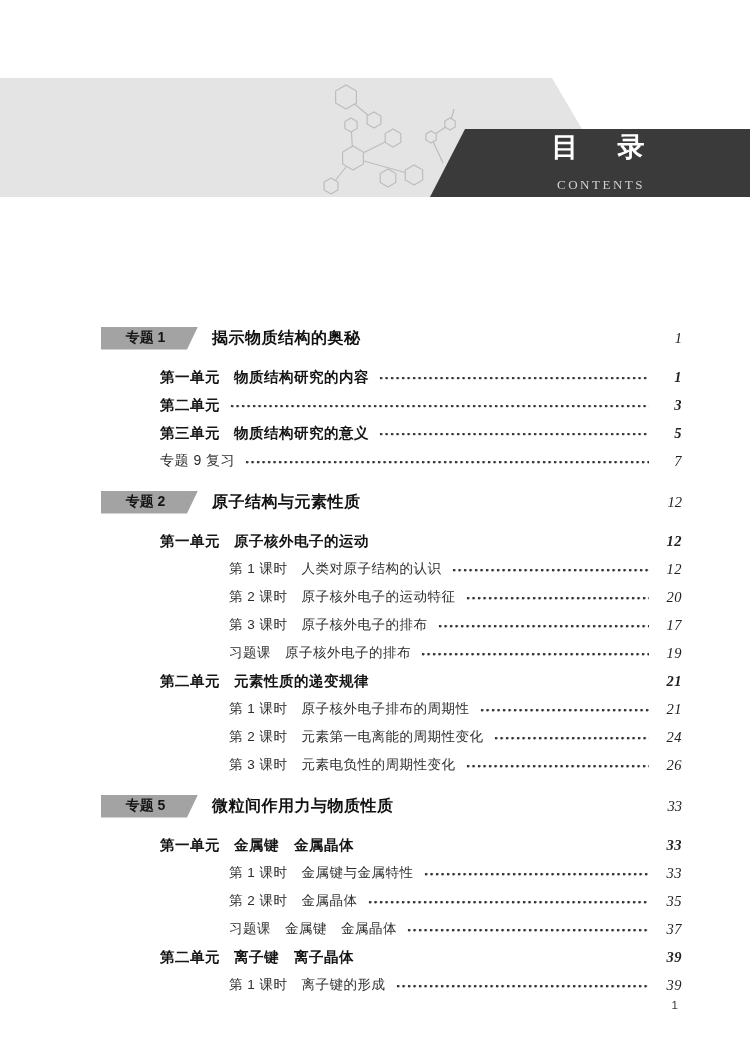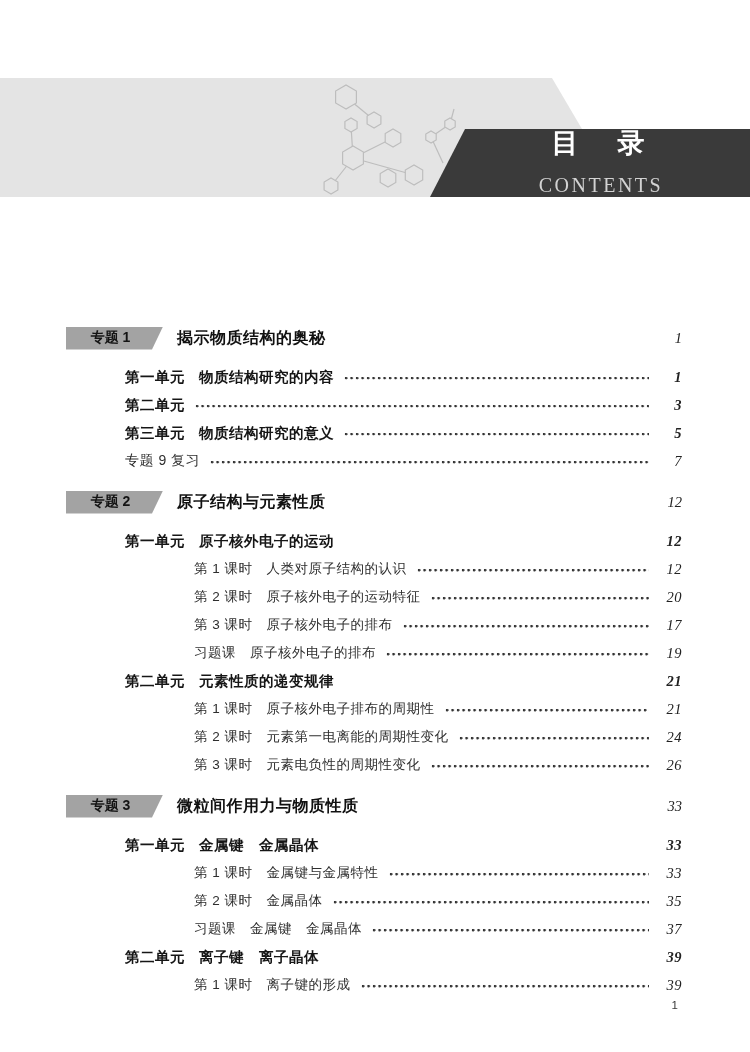--- a/index.html
+++ b/index.html
@@ -30,28 +30,28 @@
     align-items: center; justify-content: center;
     padding-left: 22px;
     gap: 12px;
   }
   .title-cn {
     color: #ffffff; font-weight: 700; font-size: 27px;
     letter-spacing: 6px; line-height: 1.1;
   }
   .title-en {
     color: #d2d2d2; font-family: "Liberation Serif", serif;
-    font-size: 20px; letter-spacing: 2.5px; margin-top: 3px;
+    font-size: 13px; letter-spacing: 2.5px; margin-top: 3px;
   }
 
   
   .toc {
     position: absolute; left: 0; top: 197px;
     width: 750px;
-    padding: 128px 68px 0 66px;
+    padding: 128px 68px 0 101px;
   }
   .section { margin-bottom: 14px; }
   .section-head {
     height: 26px;
     display: flex; align-items: center;
   }
   .badge {
     background: #a3a3a3;
     color: #141414;
     font-weight: 700; font-size: 14px;
@@ -240,21 +240,21 @@
     <span class="leader"></span>
     <span class="page-num">26</span>
   </div>
 
 </div>
   </div>
 
   <div class="section">
     <div class="section-head">
       <div class="badge">
-        <span>专题 3</span>
+        <span>专题 5</span>
       </div>
       <div class="section-title">微粒间作用力与物质性质</div>
       <div class="spacer"></div>
       <div class="page-num">33</div>
     </div>
     <div class="section-entries">
   <div class="row t-unit">
     <span class="label">第一单元</span>
     <span class="etitle">金属键　金属晶体</span>
     <span class="leader nodots"></span>

